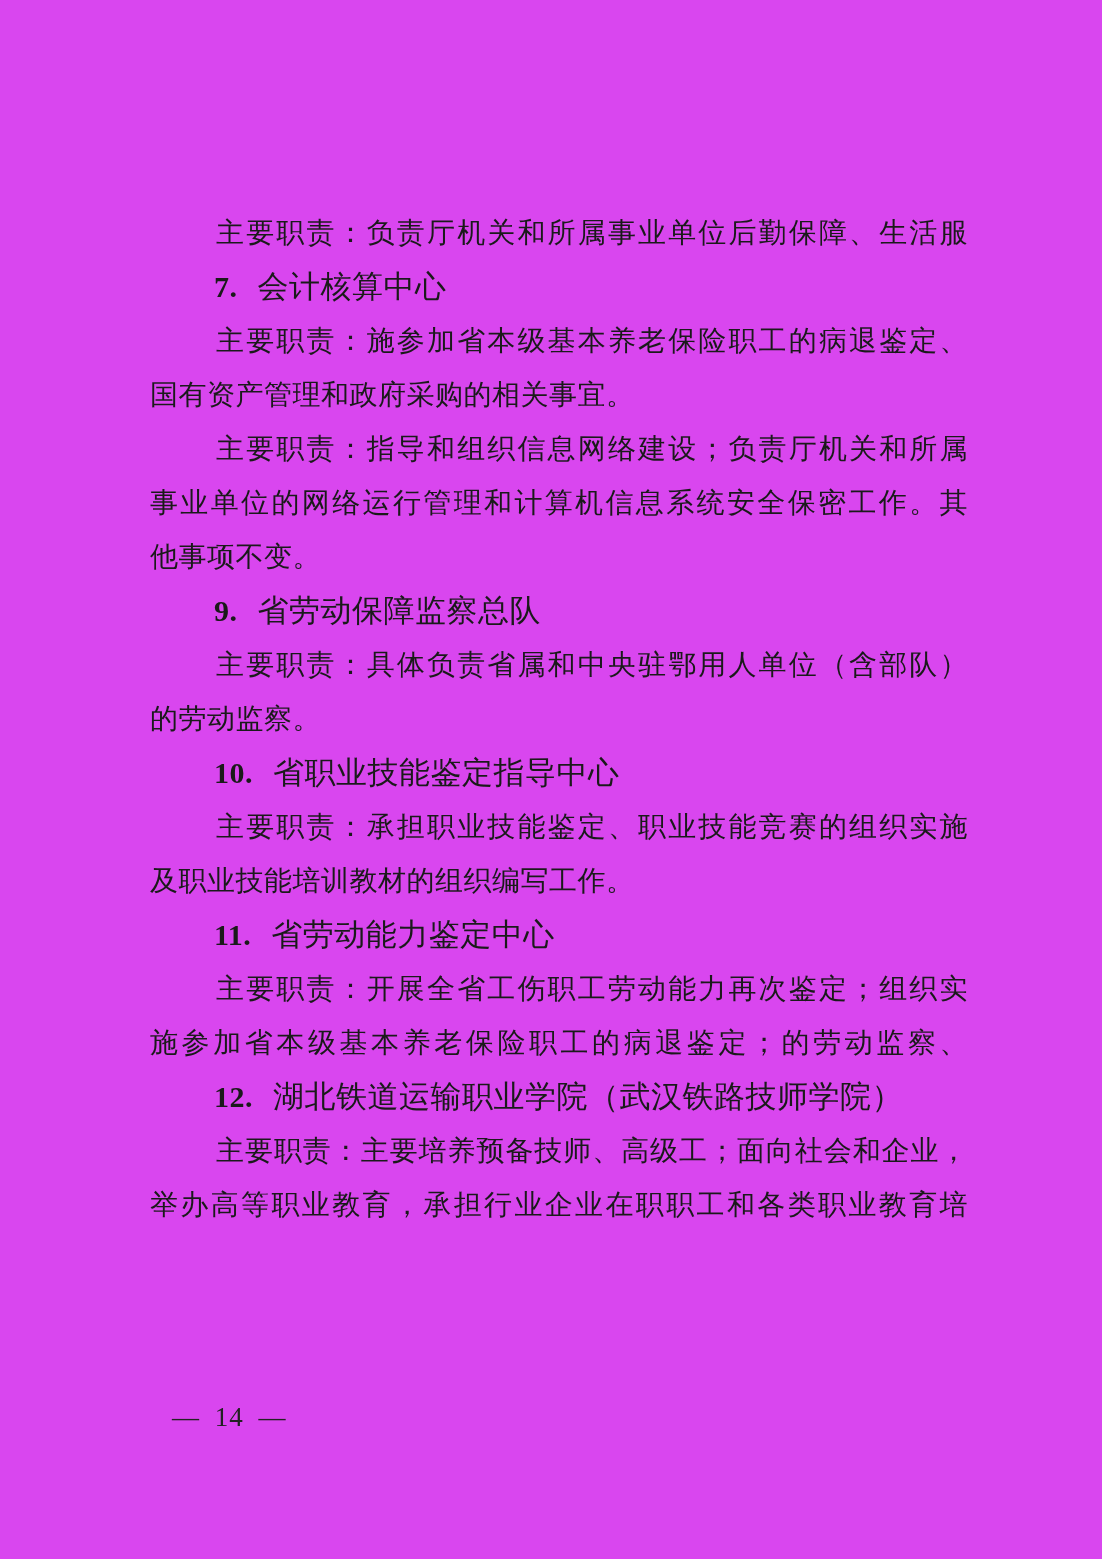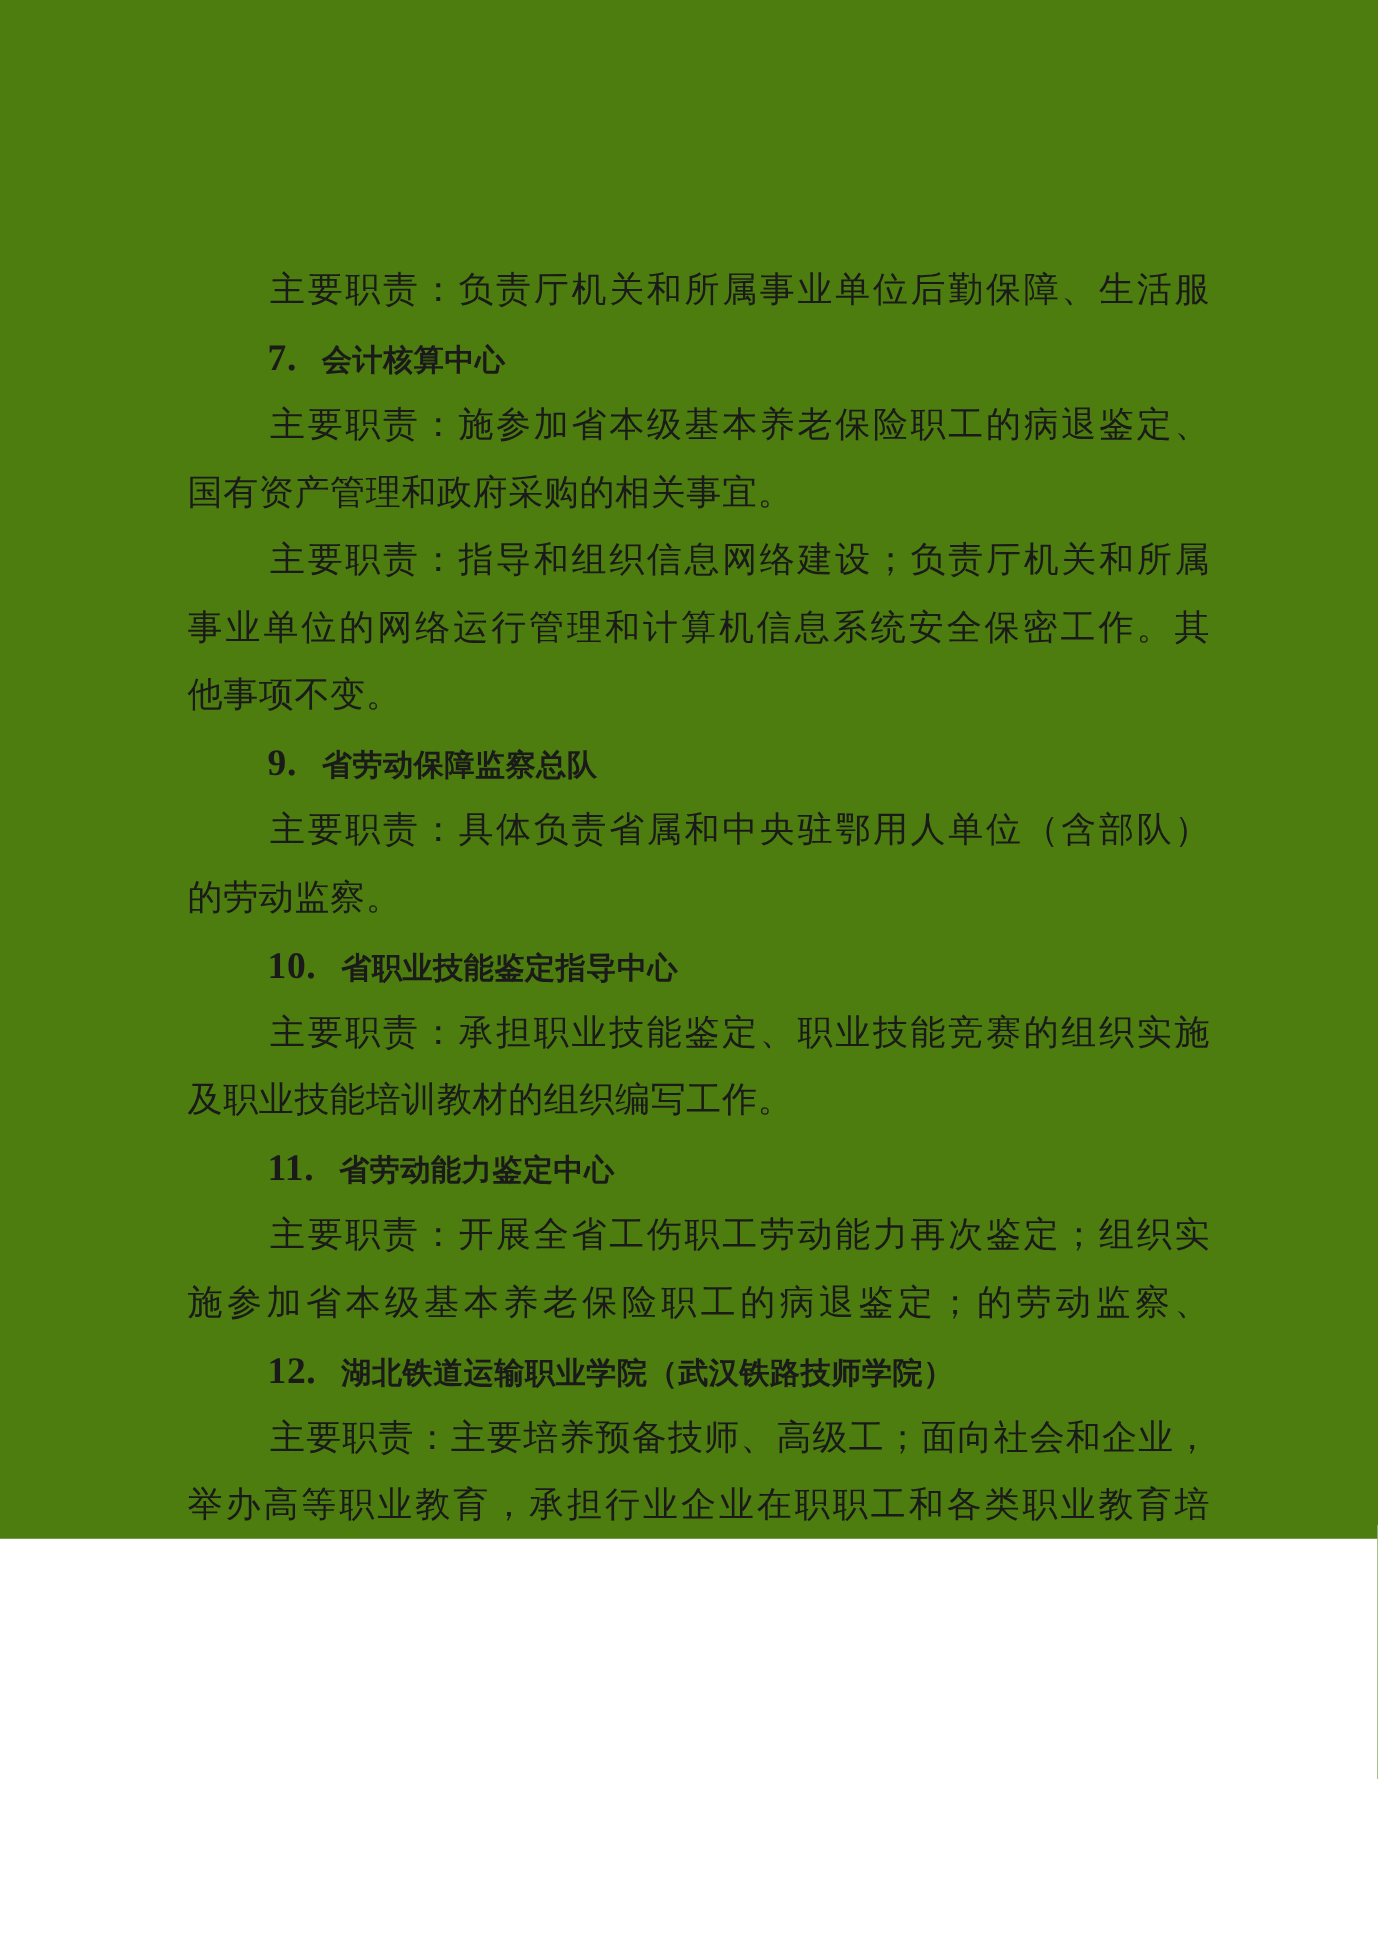--- a/index.html
+++ b/index.html
@@ -3,22 +3,22 @@
 <meta charset="utf-8">
 <style>
   html, body { margin: 0; padding: 0; }
   body {
     width: 1102px; height: 1559px;
     background: #ffffff;
     font-family: "Liberation Serif", "DejaVu Serif", serif;
   }
   .page {
     position: relative;
-    width: 1102px; height: 1231px;
-    background: #4d7c0f;
+    width: 1102px; height: 1559px;
+    background: #d946ef;
     color: #1a1a1a;
     overflow: hidden;
   }
   .content {
     position: absolute;
     left: 150px; top: 206px;
     width: 818px;
   }
   .ln {
     height: 54px;
@@ -38,22 +38,22 @@
     font-weight: bold;
     padding-left: 64px;
     letter-spacing: 0.5px;
   }
   .hnum {
     font-size: 30px;
     font-weight: bold;
     margin-right: 20px;
   }
   .htitle {
-    font-size: 24px;
-    font-weight: bold;
+    font-size: 31px;
+    font-weight: normal;
   }
   .footer {
     position: absolute;
     left: 172px; top: 1400px;
     font-size: 27px;
     line-height: 34px;
     color: #222222;
     word-spacing: 7px;
     letter-spacing: 1px;
   }

